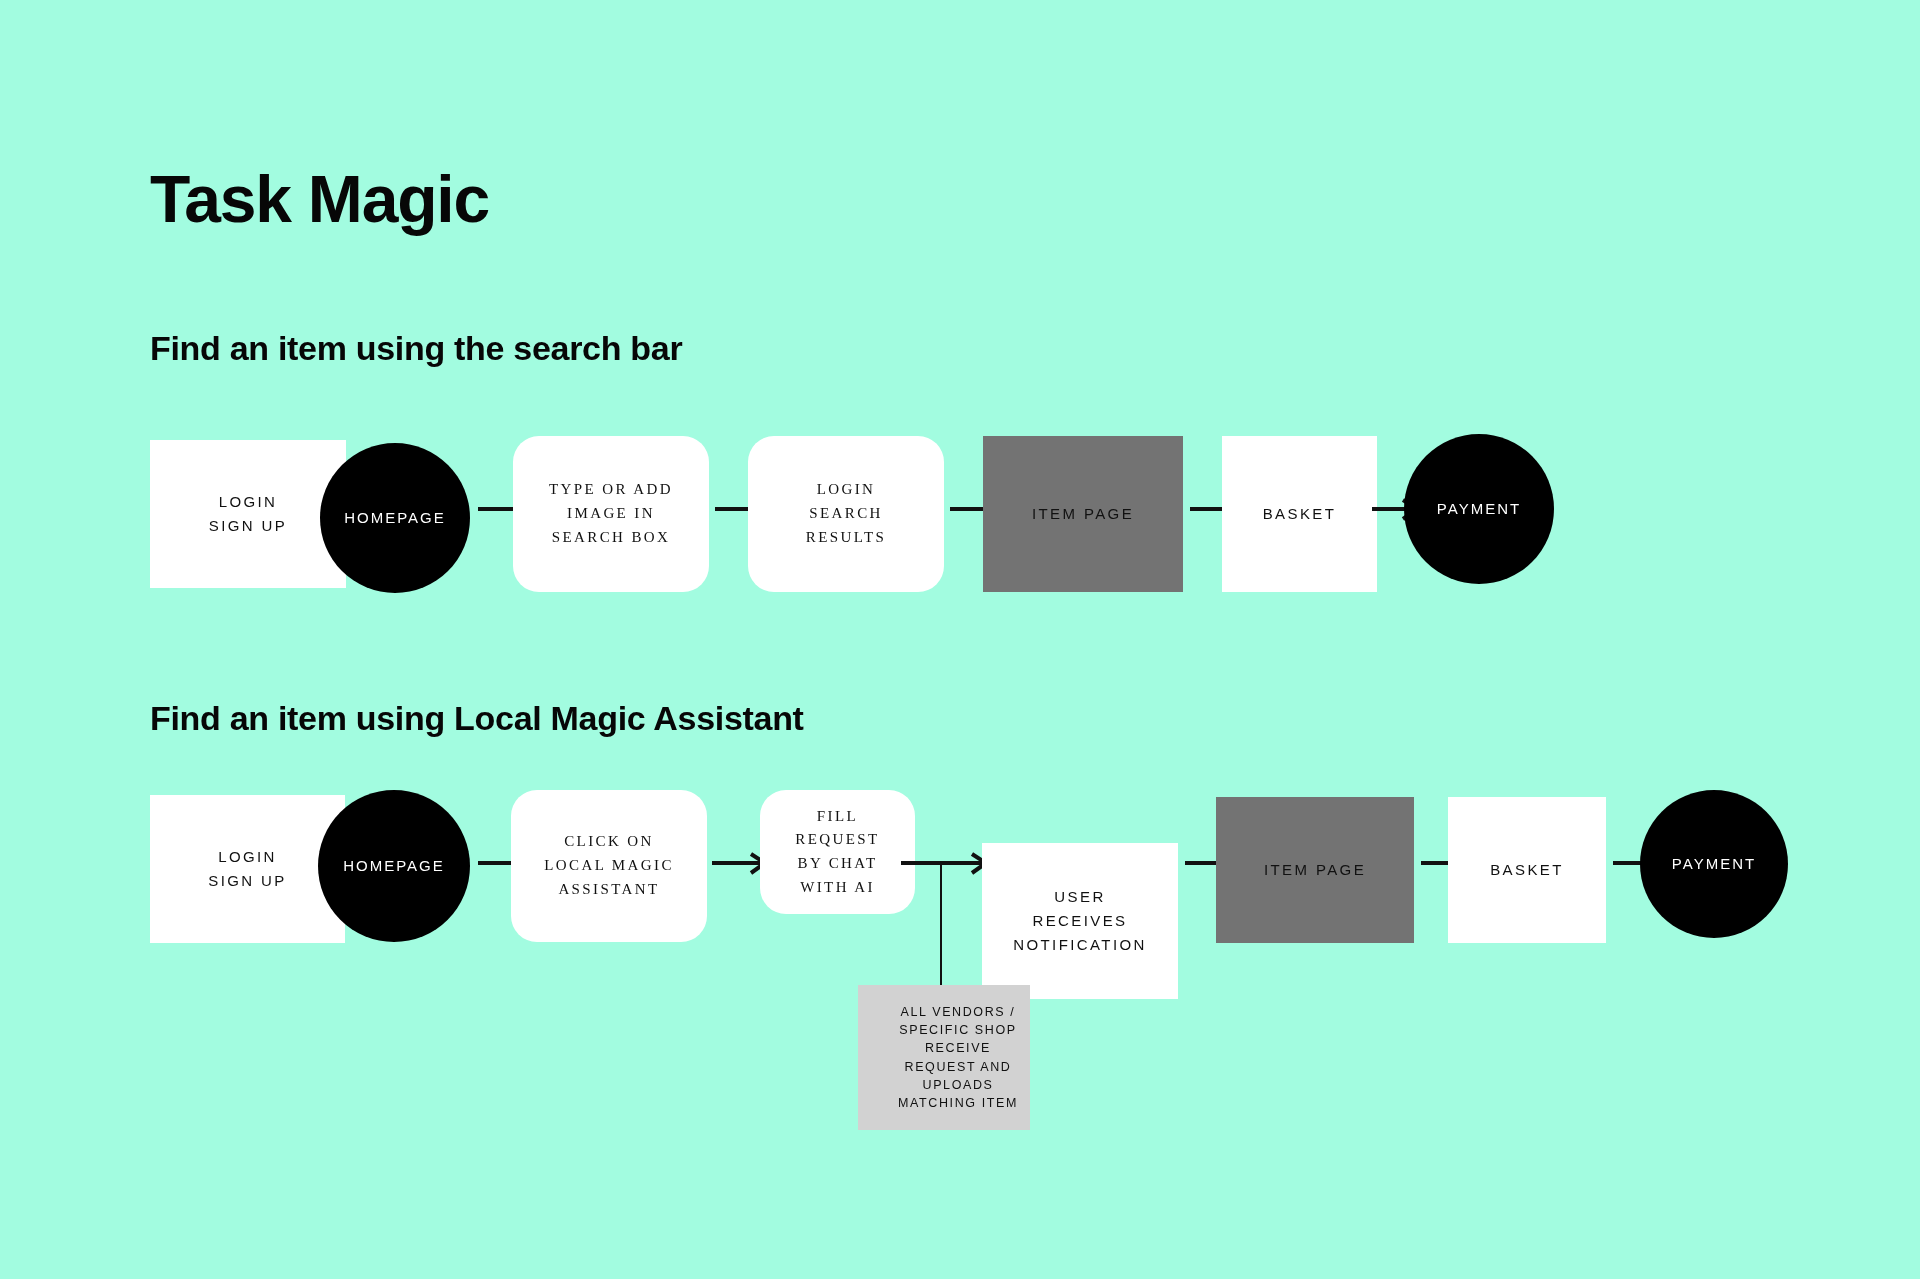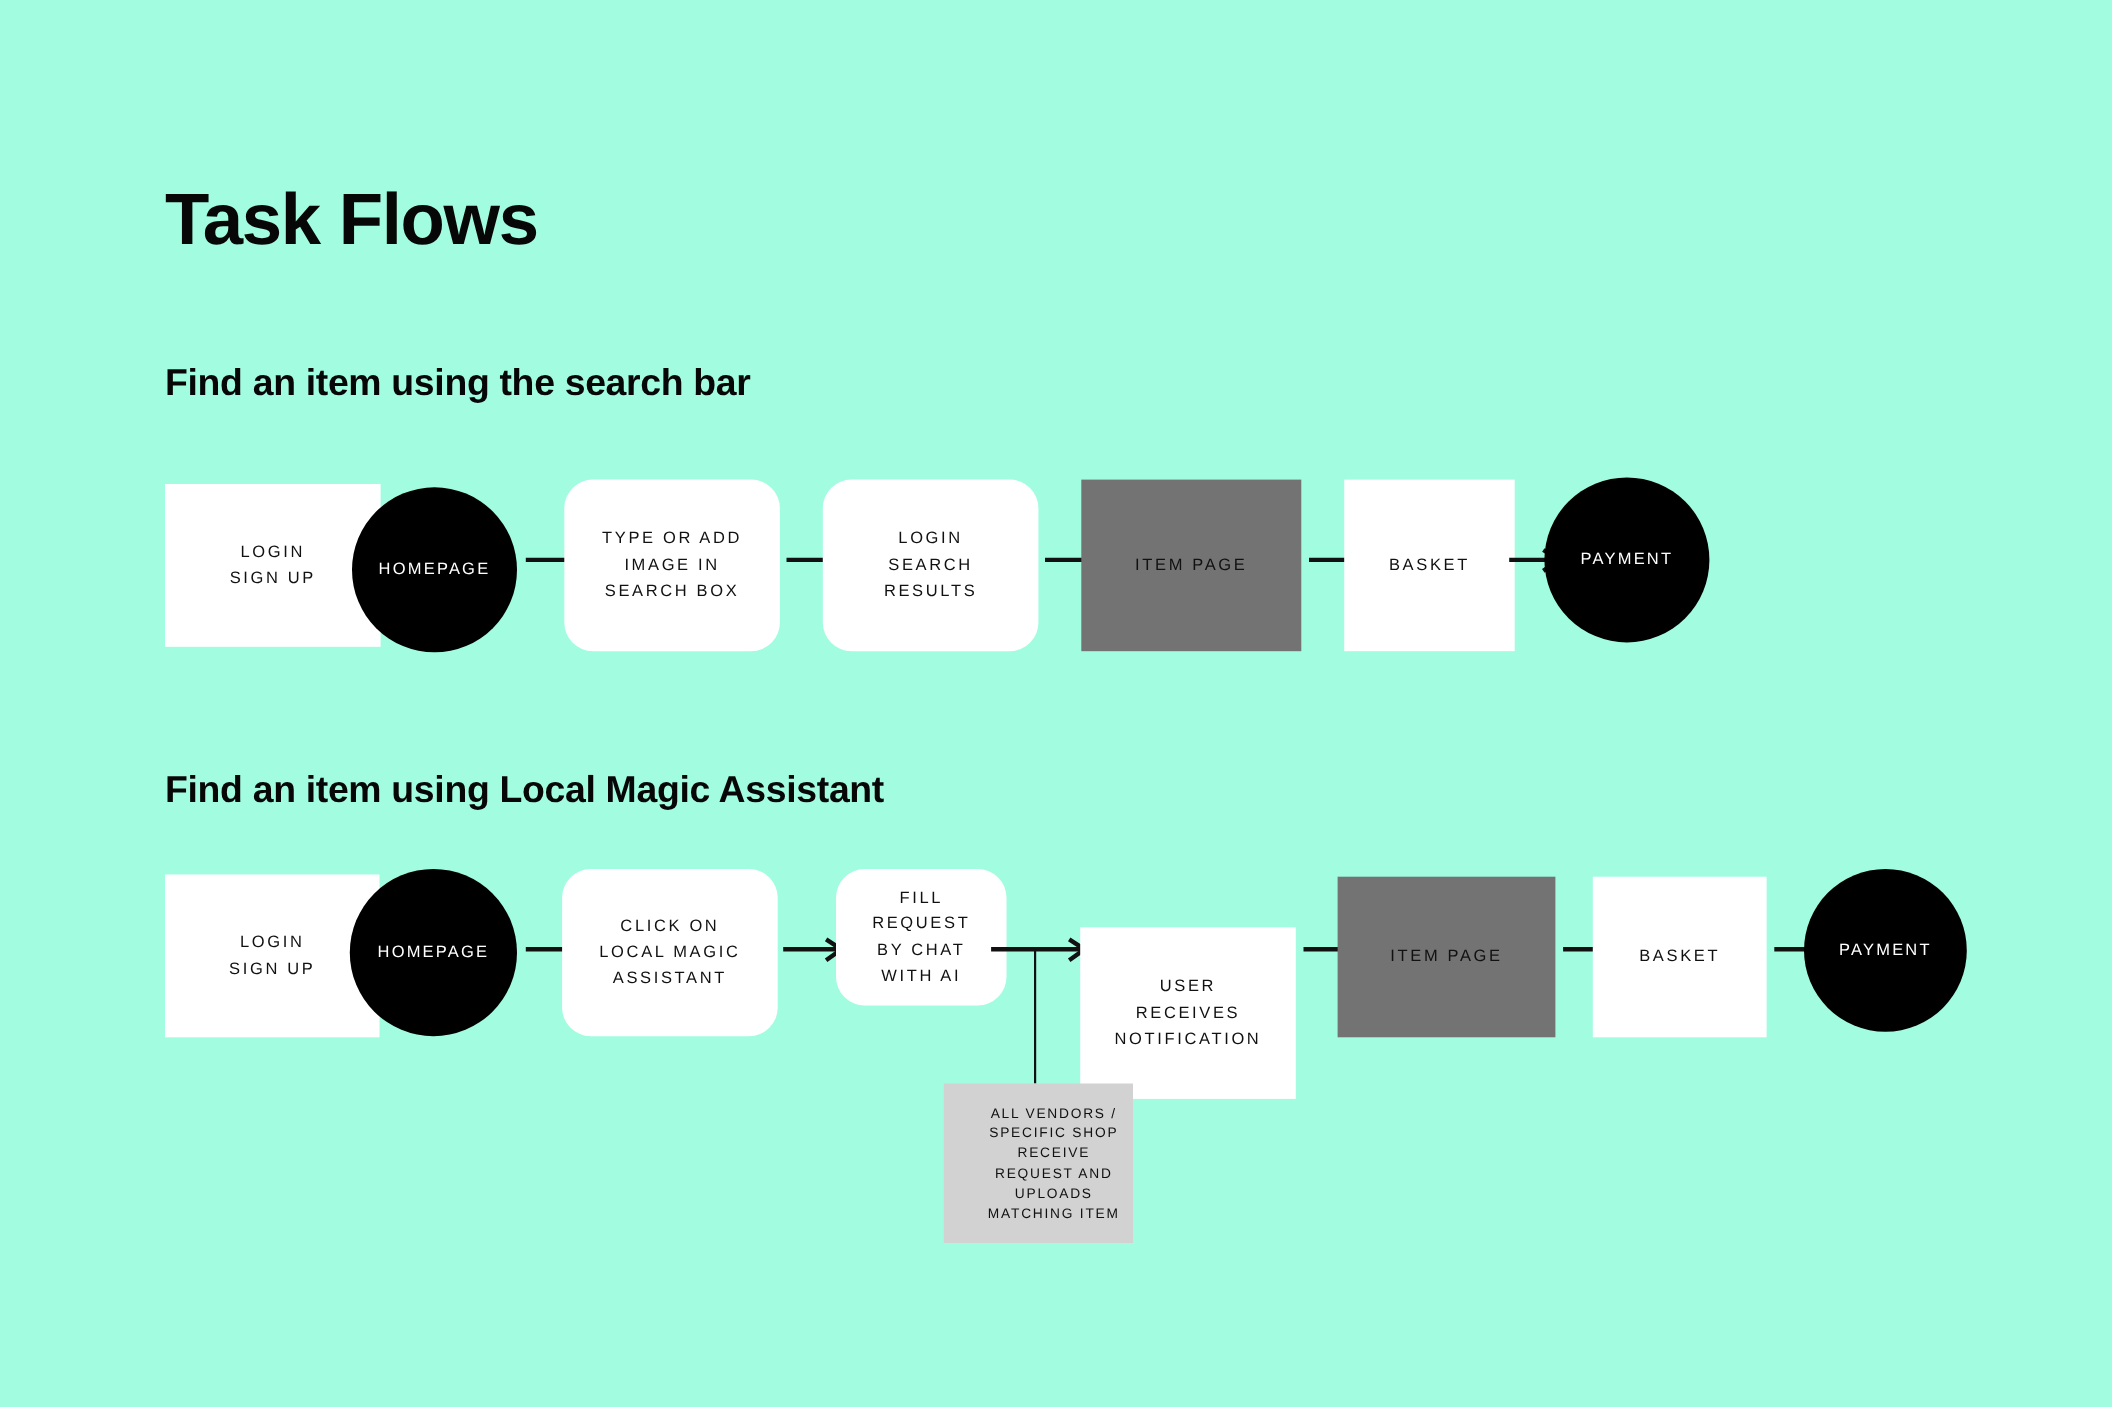--- a/index.html
+++ b/index.html
@@ -51,21 +51,21 @@
     justify-content: center;
     text-align: center;
     box-sizing: border-box;
     font-size: 15px;
     letter-spacing: 2.4px;
     line-height: 1.58;
     color: #111111;
     font-weight: 500;
   }
   .node.square      { background: #FFFFFF; border-radius: 0; }
-  .node.rounded     { background: #FFFFFF; border-radius: 26px; }
+  .node.rounded     { background: #FFFFFF; border-radius: 26px; font-family: Liberation Serif, serif; }
   .node.lavender    { background: #737373; border-radius: 0; }
   .node.gray        { background: #D2D2D2; border-radius: 0; padding-left: 28px; }
   .node.circle      { background: #000000; border-radius: 50%; color: #FFFFFF; letter-spacing: 2.0px; }
 
   .node .label { padding: 0 10px; white-space: pre-line; }
 
   
   .arrow {
     position: absolute;
     height: 22px;
@@ -77,21 +77,21 @@
     position: absolute;
     width: 2px;
     background: #111111;
   }
 </style>
 </head>
 <body>
 
 <div class="page">
 
-  <div class="page-title">Task Flows</div>
+  <div class="page-title">Task Magic</div>
 
   <div class="section-title" id="sec1-title">Find an item using the search bar</div>
 
   <div class="node square" style="left:150px; top:440px; width:196px; height:148px;">
     <span class="label">LOGIN
 SIGN UP</span>
   </div>
 
   <div class="node circle" style="left:320px; top:443px; width:150px; height:150px;">
     <span class="label">HOMEPAGE</span>

